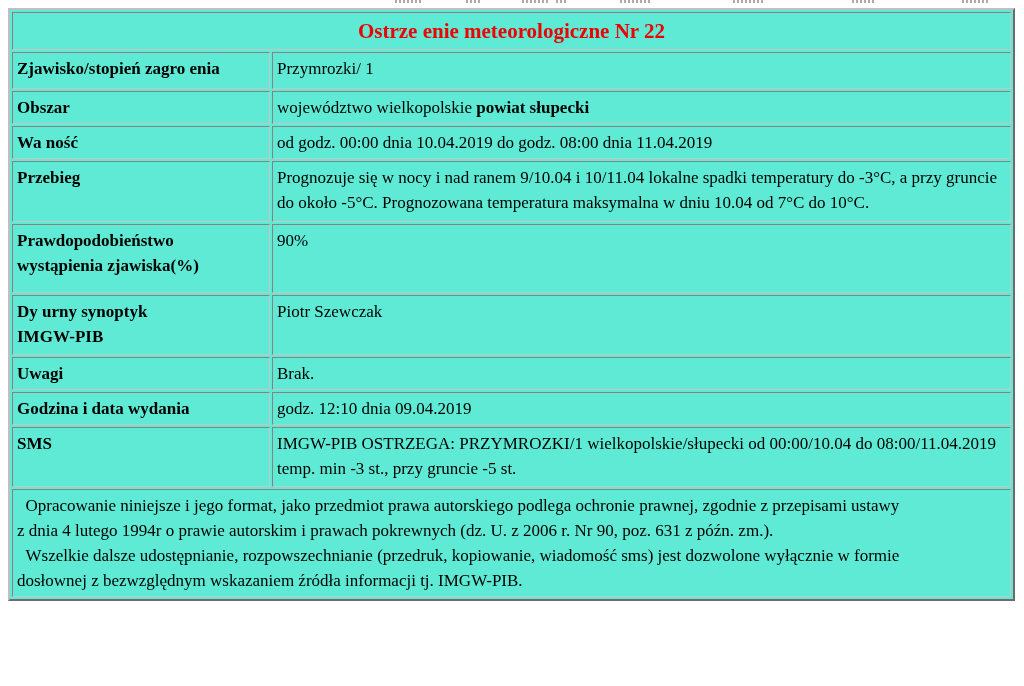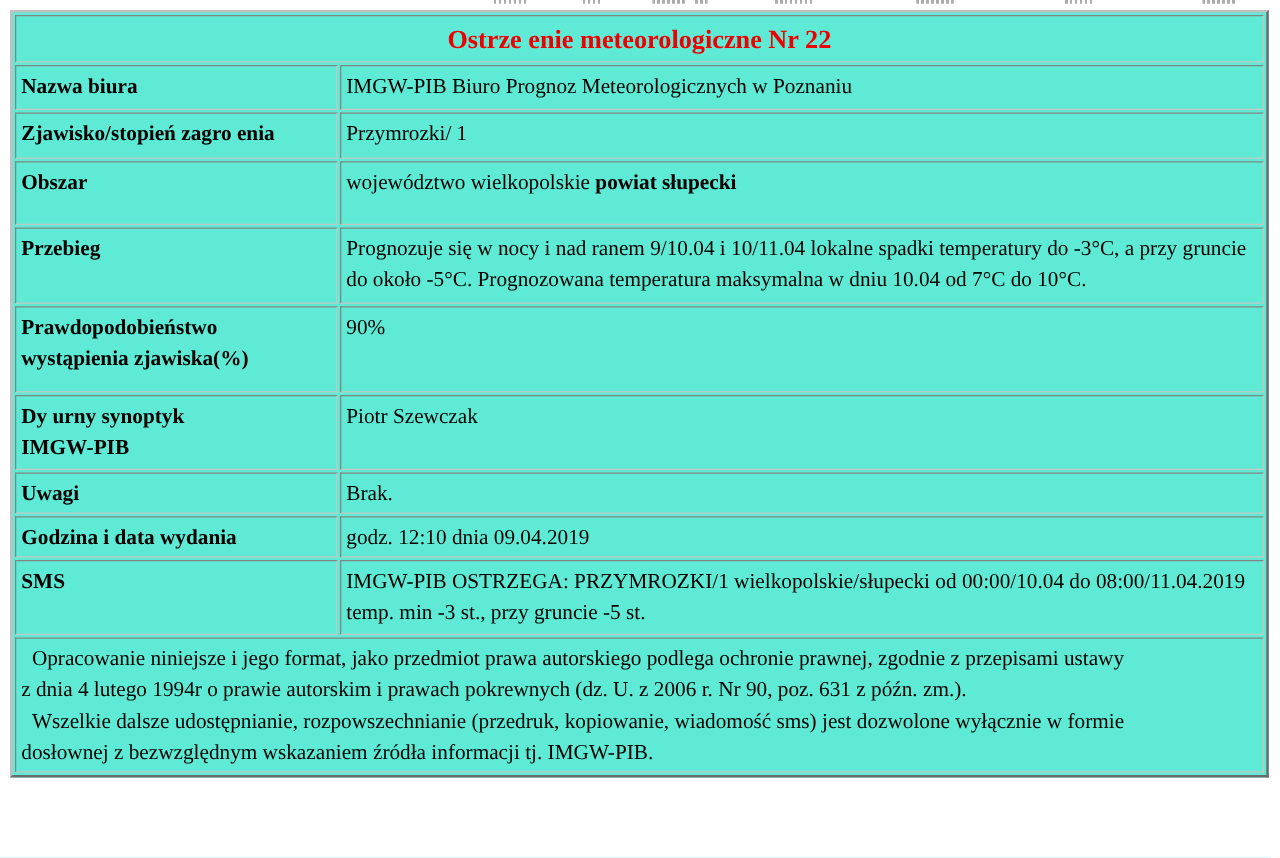--- a/index.html
+++ b/index.html
@@ -71,35 +71,35 @@
   <colgroup>
     <col style="width:258px;">
     <col>
   </colgroup>
 
   <tbody>
       <tr style="height:38px;">
     <td class="title-cell" colspan="2" style="color:#ee0000;">Ostrze enie meteorologiczne Nr 22</td>
   </tr>
 
-  <tr style="height:36px;">
-    <td class="label">Nazwa biura</td>
-    <td class="value">IMGW-PIB Biuro Prognoz Meteorologicznych w Poznaniu</td>
-  </tr>
 
   <tr style="height:37px;">
     <td class="label">Zjawisko/stopień zagro enia</td>
     <td class="value">Przymrozki/ 1</td>
   </tr>
 
-  <tr style="height:51px;">
+  <tr style="height:33px;">
     <td class="label">Obszar</td>
     <td class="value"><span>województwo wielkopolskie </span><span class="bold">powiat słupecki</span></td>
   </tr>
 
+  <tr style="height:33px;">
+    <td class="label">Wa ność</td>
+    <td class="value">od godz. 00:00 dnia 10.04.2019 do godz. 08:00 dnia 11.04.2019</td>
+  </tr>
 
   <tr style="height:61px;">
     <td class="label">Przebieg</td>
     <td class="value">Prognozuje się w nocy i nad ranem 9/10.04 i 10/11.04 lokalne spadki temperatury do -3°C, a przy gruncie do około -5°C. Prognozowana temperatura maksymalna w dniu 10.04 od 7°C do 10°C.</td>
   </tr>
 
   <tr style="height:69px;">
     <td class="label">Prawdopodobieństwo
 wystąpienia zjawiska(%)</td>
     <td class="value">90%</td>

